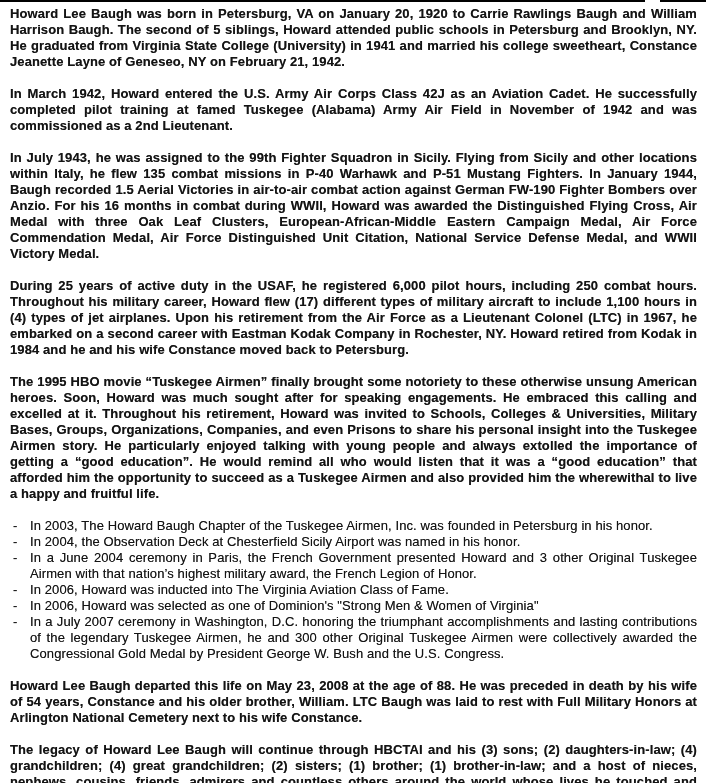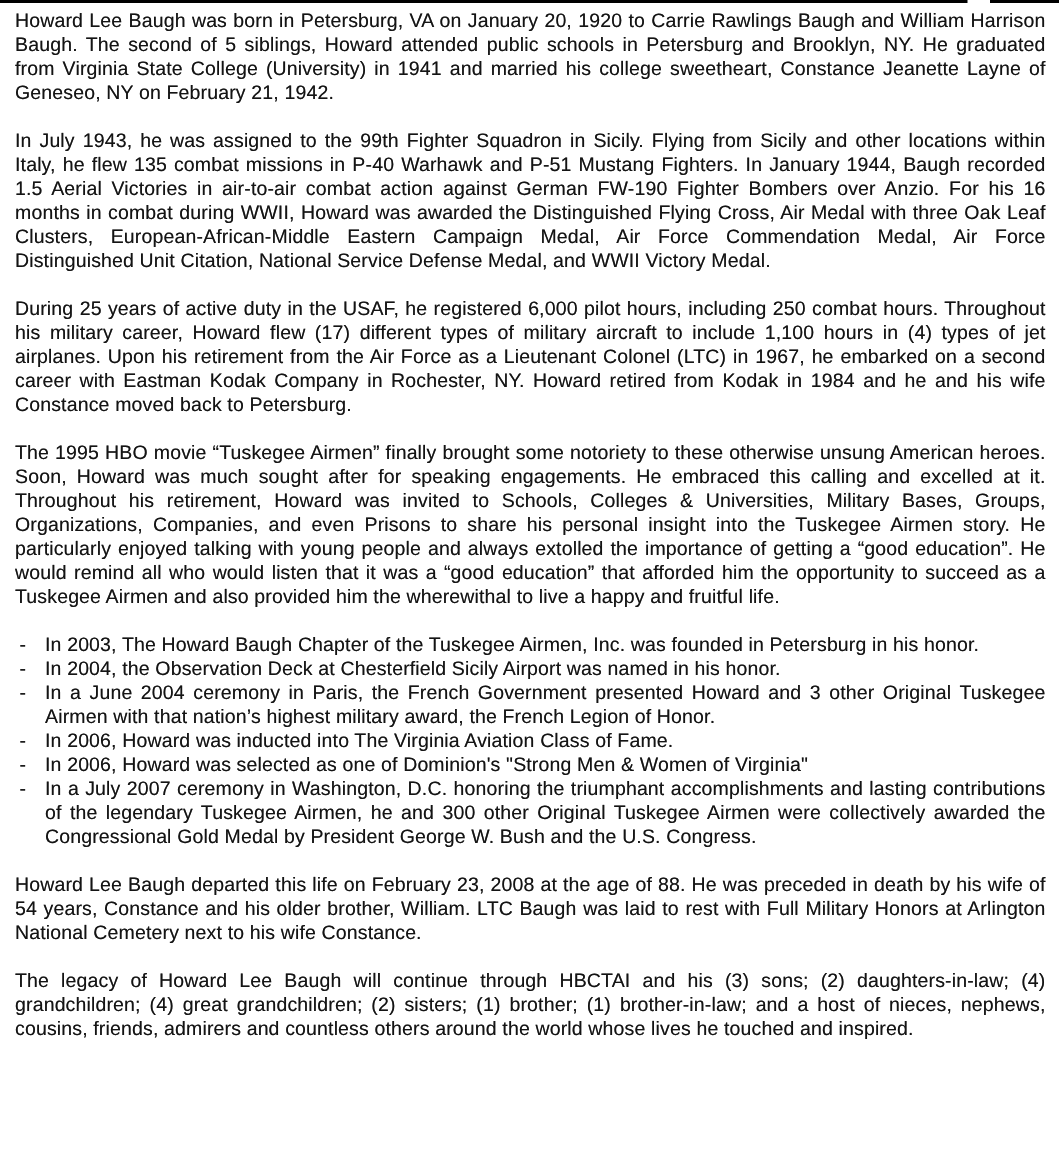--- a/index.html
+++ b/index.html
@@ -26,20 +26,21 @@
   }
   .scan-line-seg.a { left: 0; width: 645px; }
   .scan-line-seg.b { left: 660px; width: 46px; }
   .page {
     padding: 6px 9px 8px 10px;
     text-shadow: 0 0 0.3px rgba(0,0,0,0.55);
   }
   .para {
     margin: 0 0 16px 0;
     text-align: justify;
+    font-weight: bold;
   }
   .para:last-child { margin-bottom: 16px; }
   .bullet-list {
     margin: 0 0 16px 0;
   }
   .bullet-row {
     display: flex;
     align-items: flex-start;
   }
   .bullet-dash {
@@ -55,20 +56,21 @@
 </head>
 <body>
 
 <div class="scan-line-seg a"></div>
 <div class="scan-line-seg b"></div>
 
 <div class="page">
 
   <p class="para">Howard Lee Baugh was born in Petersburg, VA on January 20, 1920 to Carrie Rawlings Baugh and William Harrison Baugh. The second of 5 siblings, Howard attended public schools in Petersburg and Brooklyn, NY. He graduated from Virginia State College (University) in 1941 and married his college sweetheart, Constance Jeanette Layne of Geneseo, NY on February 21, 1942.</p>
 
+  <p class="para">In March 1942, Howard entered the U.S. Army Air Corps Class 42J as an Aviation Cadet. He successfully completed pilot training at famed Tuskegee (Alabama) Army Air Field in November of 1942 and was commissioned as a 2nd Lieutenant.</p>
 
   <p class="para">In July 1943, he was assigned to the 99th Fighter Squadron in Sicily. Flying from Sicily and other locations within Italy, he flew 135 combat missions in P-40 Warhawk and P-51 Mustang Fighters. In January 1944, Baugh recorded 1.5 Aerial Victories in air-to-air combat action against German FW-190 Fighter Bombers over Anzio. For his 16 months in combat during WWII, Howard was awarded the Distinguished Flying Cross, Air Medal with three Oak Leaf Clusters, European-African-Middle Eastern Campaign Medal, Air Force Commendation Medal, Air Force Distinguished Unit Citation, National Service Defense Medal, and WWII Victory Medal.</p>
 
   <p class="para">During 25 years of active duty in the USAF, he registered 6,000 pilot hours, including 250 combat hours. Throughout his military career, Howard flew (17) different types of military aircraft to include 1,100 hours in (4) types of jet airplanes. Upon his retirement from the Air Force as a Lieutenant Colonel (LTC) in 1967, he embarked on a second career with Eastman Kodak Company in Rochester, NY. Howard retired from Kodak in 1984 and he and his wife Constance moved back to Petersburg.</p>
 
   <p class="para">The 1995 HBO movie “Tuskegee Airmen” finally brought some notoriety to these otherwise unsung American heroes. Soon, Howard was much sought after for speaking engagements. He embraced this calling and excelled at it. Throughout his retirement, Howard was invited to Schools, Colleges &amp; Universities, Military Bases, Groups, Organizations, Companies, and even Prisons to share his personal insight into the Tuskegee Airmen story. He particularly enjoyed talking with young people and always extolled the importance of getting a “good education”. He would remind all who would listen that it was a “good education” that afforded him the opportunity to succeed as a Tuskegee Airmen and also provided him the wherewithal to live a happy and fruitful life.</p>
 
   <div class="bullet-list">
     <div class="bullet-row">
       <span class="bullet-dash">-</span>
@@ -89,17 +91,17 @@
     <div class="bullet-row">
       <span class="bullet-dash">-</span>
       <span class="bullet-text">In 2006, Howard was selected as one of Dominion's "Strong Men &amp; Women of Virginia"</span>
     </div>
     <div class="bullet-row">
       <span class="bullet-dash">-</span>
       <span class="bullet-text">In a July 2007 ceremony in Washington, D.C. honoring the triumphant accomplishments and lasting contributions of the legendary Tuskegee Airmen, he and 300 other Original Tuskegee Airmen were collectively awarded the Congressional Gold Medal by President George W. Bush and the U.S. Congress.</span>
     </div>
   </div>
 
-  <p class="para">Howard Lee Baugh departed this life on February 23, 2008 at the age of 88. He was preceded in death by his wife of 54 years, Constance and his older brother, William. LTC Baugh was laid to rest with Full Military Honors at Arlington National Cemetery next to his wife Constance.</p>
+  <p class="para">Howard Lee Baugh departed this life on May 23, 2008 at the age of 88. He was preceded in death by his wife of 54 years, Constance and his older brother, William. LTC Baugh was laid to rest with Full Military Honors at Arlington National Cemetery next to his wife Constance.</p>
 
   <p class="para">The legacy of Howard Lee Baugh will continue through HBCTAI and his (3) sons; (2) daughters-in-law; (4) grandchildren; (4) great grandchildren; (2) sisters; (1) brother; (1) brother-in-law; and a host of nieces, nephews, cousins, friends, admirers and countless others around the world whose lives he touched and inspired.</p>
 
 </div>
 
 </body></html>

